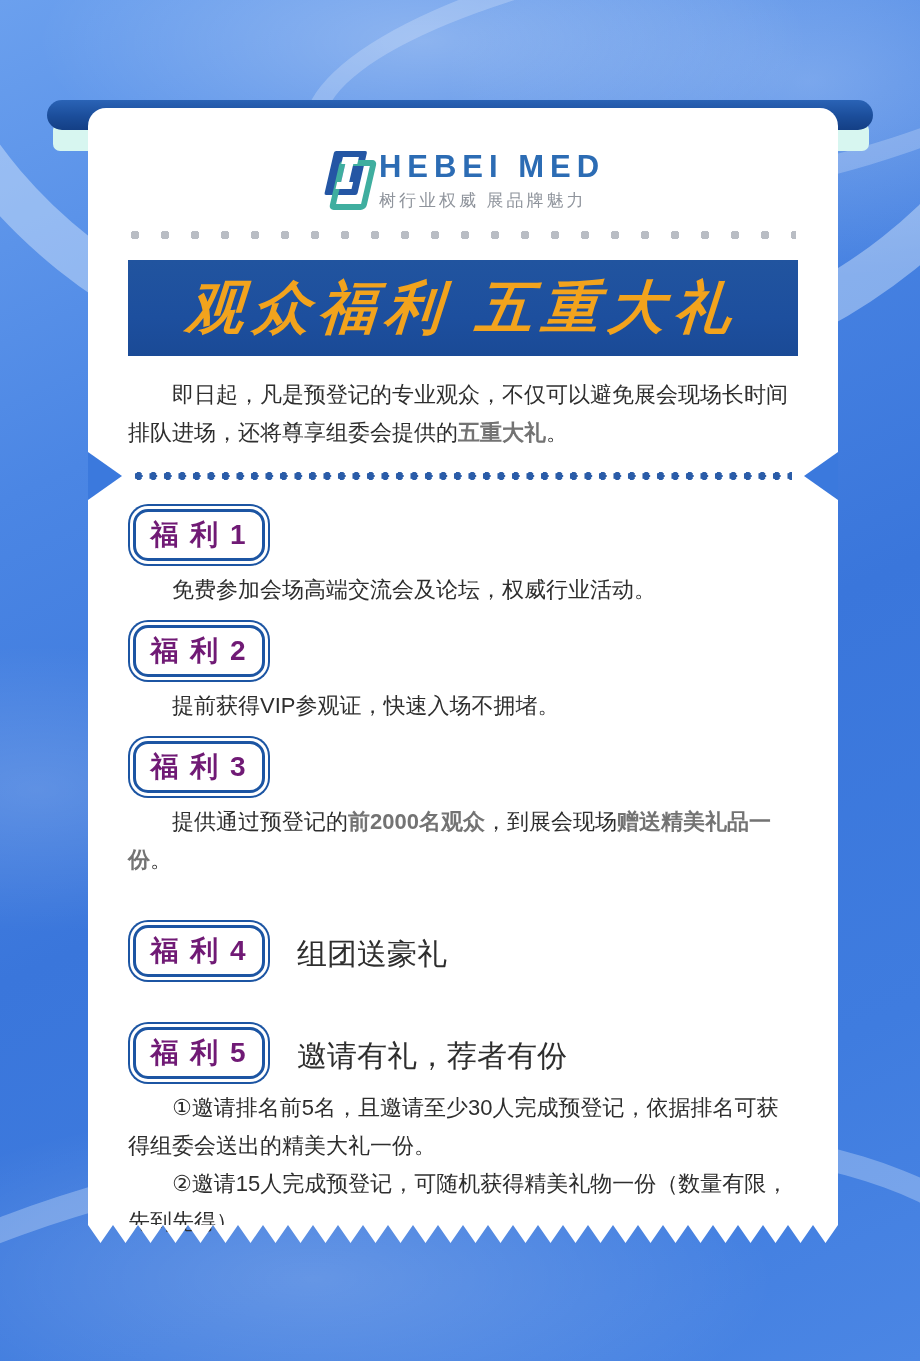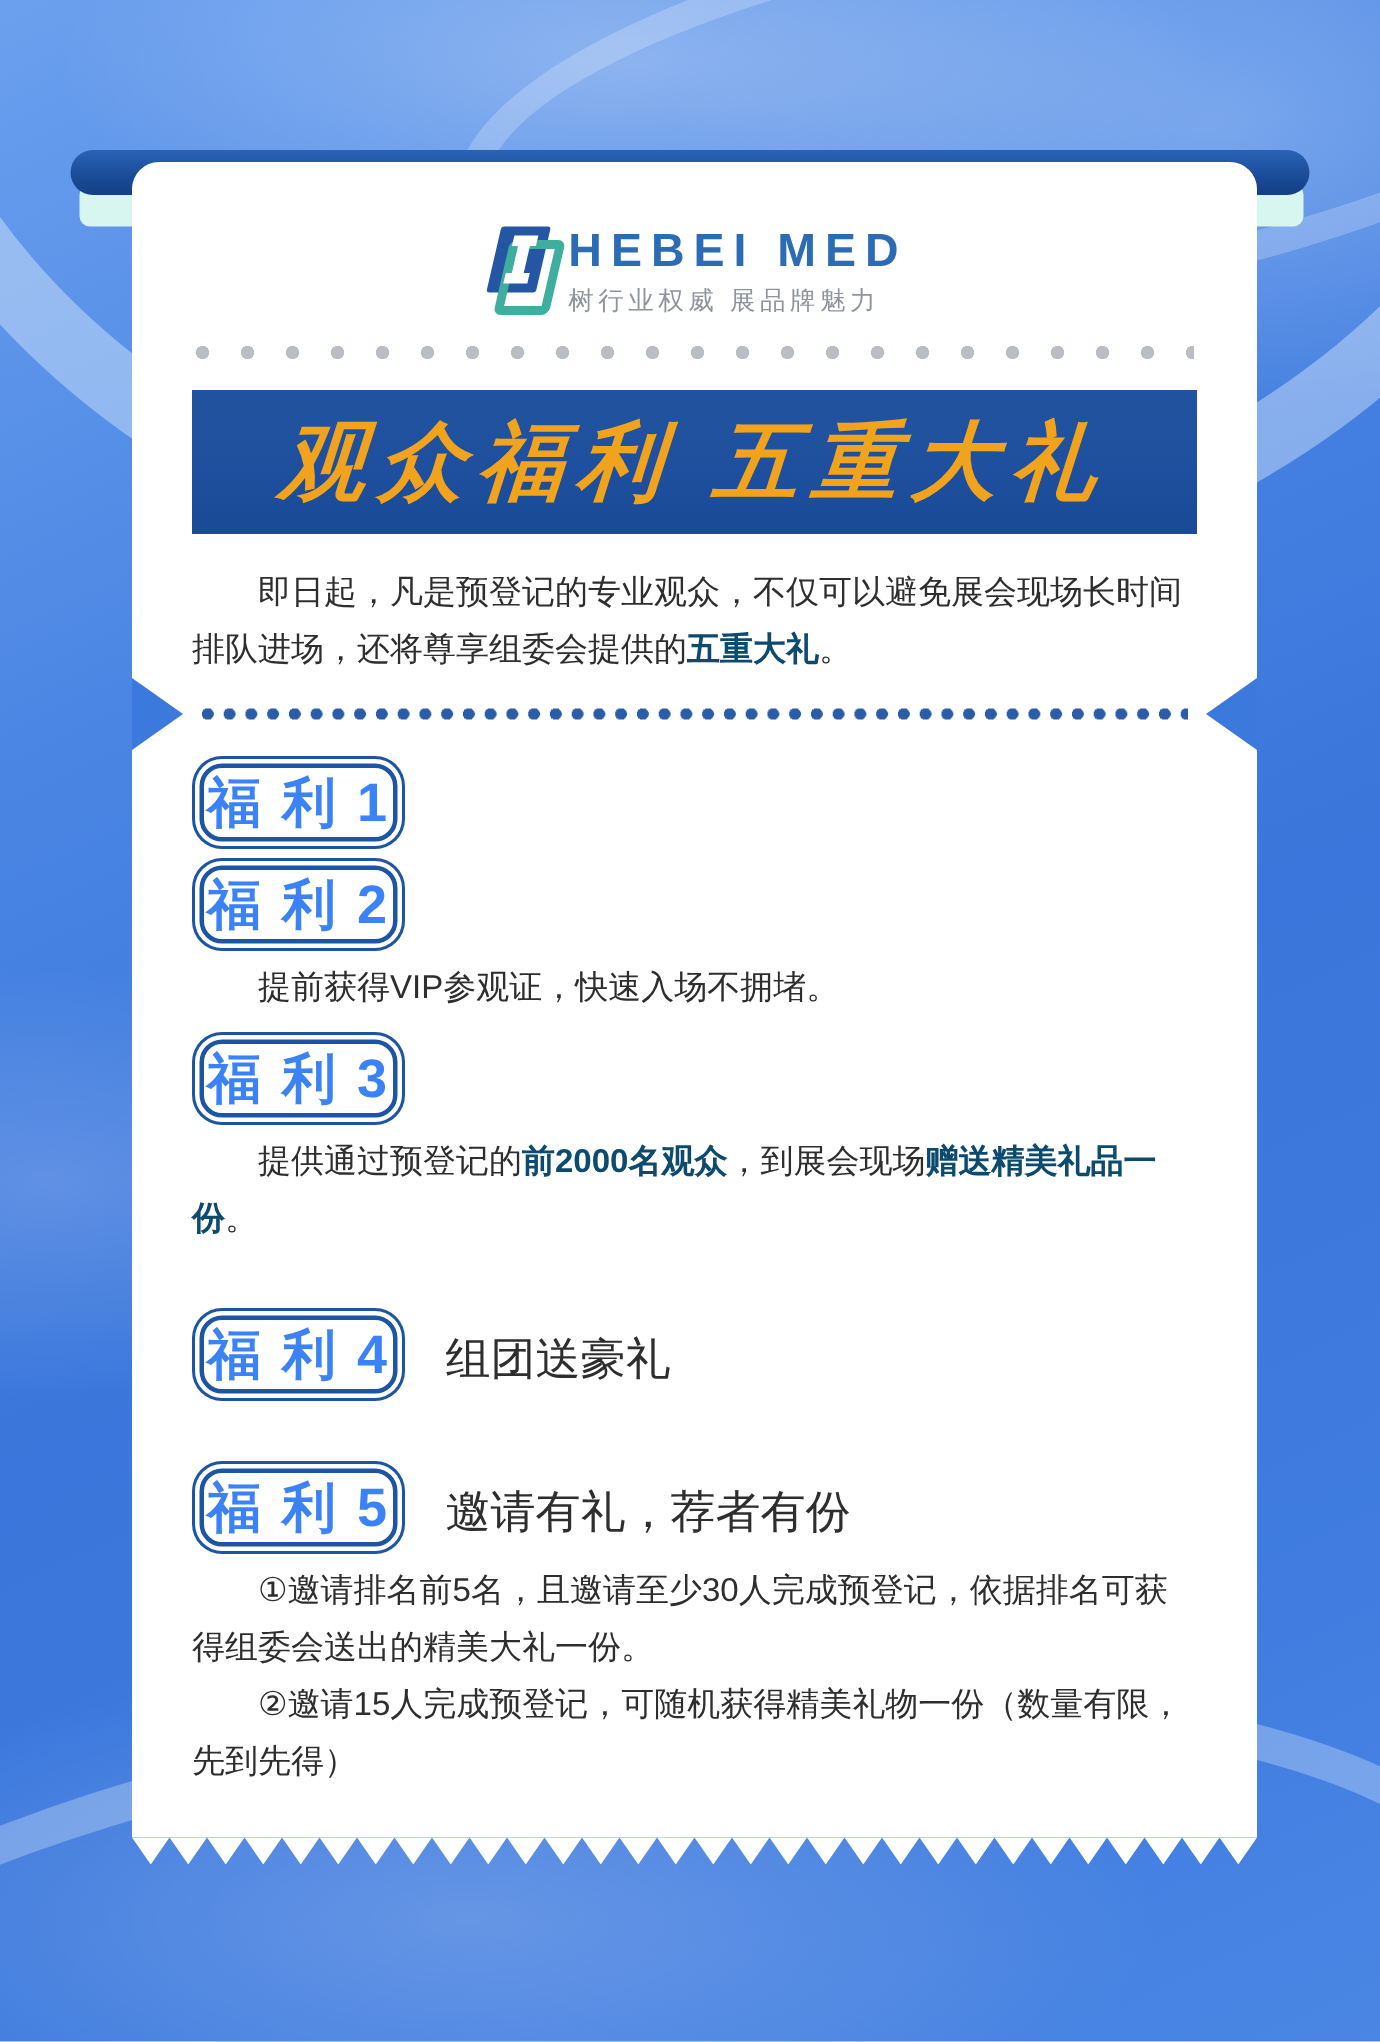--- a/index.html
+++ b/index.html
@@ -39,34 +39,34 @@
   .gray-dots{margin:14px auto 0;width:666px;height:10px;
     background:radial-gradient(circle 4.5px at 5px 5px,#b9bdc4 98%,rgba(0,0,0,0)) 0 0/30px 10px repeat-x;}
 
   .banner{margin-top:20px;height:96px;width:670px;
     background:linear-gradient(180deg,#21549f 0%,#1d4f9e 60%,#1a4a96 100%);
     display:flex;align-items:center;justify-content:center;}
   .banner-text{font-size:57px;font-weight:bold;font-style:italic;color:#f2a31d;
     letter-spacing:9px;transform:skewX(-4deg);white-space:nowrap;}
 
   .intro{margin:20px 0 0;font-size:22px;line-height:38px;color:#2e2e2e;text-indent:2em;}
-  .seg-b{color:#0c4a6e;font-weight:bold;}
+  .seg-b{color:#737373;font-weight:bold;}
 
   .perforation{position:relative;height:48px;margin:0 -40px;}
   .notch{position:absolute;top:0;width:34px;height:48px;background:#3b79dd;}
   .notch.left{left:0;clip-path:polygon(0 0,100% 50%,0 100%);}
   .notch.right{right:0;clip-path:polygon(100% 0,0 50%,100% 100%);}
   .blue-dots{position:absolute;left:46px;right:46px;top:19px;height:10px;
     background:radial-gradient(circle 4px at 4.5px 5px,#2a5ca8 98%,rgba(0,0,0,0)) 0 0/14.5px 10px repeat-x;}
 
   .benefit-head{display:flex;align-items:flex-end;margin-left:5px;}
   .badge{display:inline-flex;align-items:center;justify-content:center;
     width:126px;height:46px;border:3px solid #1c55a3;border-radius:15px;background:#fff;
     box-shadow:0 0 0 3px #ffffff,0 0 0 5px #1c55a3;
-    font-size:36px;font-weight:bold;color:#3b82f6;letter-spacing:2px;white-space:nowrap;}
+    font-size:28px;font-weight:bold;color:#701a75;letter-spacing:2px;white-space:nowrap;}
   .benefit-label{margin-left:32px;padding-bottom:2px;font-size:30px;color:#2e2e2e;}
   .benefit-label:empty{display:none;}
   .benefit-body p{margin:0;font-size:22px;line-height:38px;color:#2e2e2e;text-indent:2em;}
   .mt-b1{margin-top:9px;}
   .mt-t{margin-top:10px;}
   .mt-b2{margin-top:16px;}
   .mt-b3{margin-top:16px;align-items:flex-end;}
   .mt-b4{margin-top:46px;}
   .mt-b5{margin-top:50px;}
 </style>
@@ -109,20 +109,23 @@
     <div class="notch left"></div>
     <div class="blue-dots"></div>
     <div class="notch right"></div>
   </div>
 
   <div>
     <div class="benefit-head mt-b1">
       <span class="badge">福 利 1</span>
 
     </div>
+    <div class="benefit-body mt-t">
+        <p><span>免费参加会场高端交流会及论坛，权威行业活动。</span></p>
+      </div>
   </div>
 
   <div>
     <div class="benefit-head mt-b2">
       <span class="badge">福 利 2</span>
 
     </div>
     <div class="benefit-body mt-t">
         <p><span>提前获得VIP参观证，快速入场不拥堵。</span></p>
       </div>

